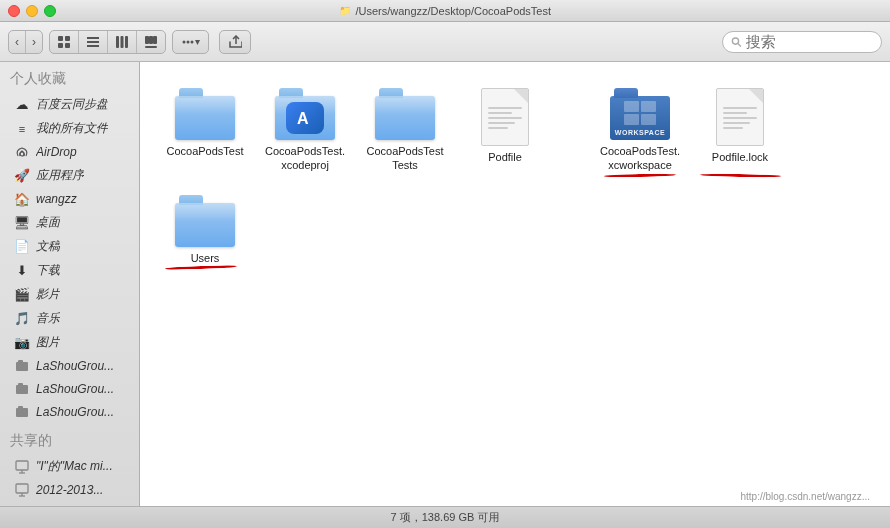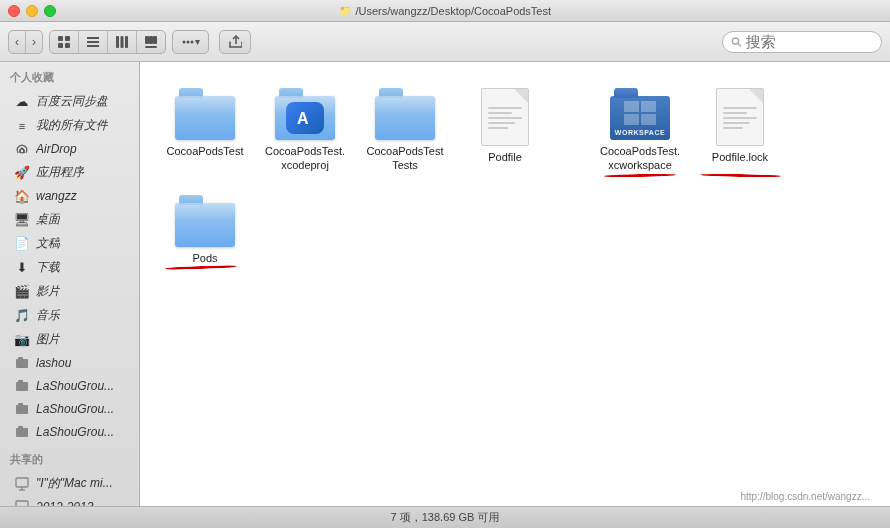--- a/index.html
+++ b/index.html
@@ -142,22 +142,22 @@
     
     .sidebar {
       width: 140px;
       background: linear-gradient(to bottom, #e8e8e8, #d8d8d8);
       border-right: 1px solid #b0b0b0;
       overflow-y: auto;
       flex-shrink: 0;
       padding-bottom: 8px;
     }
     .sidebar-section-label {
-      font-size: 11px;
-      font-weight: bold;
+      font-size: 14px;
+      font-weight: normal;
       color: #888;
       padding: 8px 10px 4px 10px;
       text-transform: none;
     }
     .sidebar-item {
       display: flex;
       align-items: center;
       padding: 3px 10px;
       cursor: pointer;
       border-radius: 4px;
@@ -490,29 +490,20 @@
       <span class="sidebar-icon">📷</span>
       <span class="sidebar-label">图片</span>
     </div>
     <div class="sidebar-item">
       <span class="sidebar-icon">
         <svg width="14" height="14" viewBox="0 0 14 14" fill="#888">
             <rect x="1" y="3" width="12" height="9" rx="1"></rect>
             <rect x="3" y="1" width="5" height="4" rx="1"></rect>
           </svg>
       </span>
-      <span class="sidebar-label">lashou</span>
-    </div>
-    <div class="sidebar-item">
-      <span class="sidebar-icon">
-        <svg width="14" height="14" viewBox="0 0 14 14" fill="#888">
-            <rect x="1" y="3" width="12" height="9" rx="1"></rect>
-            <rect x="3" y="1" width="5" height="4" rx="1"></rect>
-          </svg>
-      </span>
       <span class="sidebar-label">LaShouGrou...</span>
     </div>
     <div class="sidebar-item">
       <span class="sidebar-icon">
         <svg width="14" height="14" viewBox="0 0 14 14" fill="#888">
             <rect x="1" y="3" width="12" height="9" rx="1"></rect>
             <rect x="3" y="1" width="5" height="4" rx="1"></rect>
           </svg>
       </span>
       <span class="sidebar-label">LaShouGrou...</span>
@@ -650,21 +641,21 @@
       </div>
 
       <div class="file-item" style="position: relative; margin-top: 0px; align-self: flex-start;">
         <div class="file-icon">
           <div class="folder-icon">
             <div class="folder-body">
                 <div class="folder-body-light"></div>
               </div>
           </div>
         </div>
-        <span class="file-label">Pods</span>
+        <span class="file-label">Users</span>
         <div style="position:absolute; bottom:2px; left:5%; width:80%; height:3px; border-bottom:3px solid #cc0000; border-radius:50%; transform:rotate(-2deg);"></div>
       </div>
 
     </div>
 
     <div style="position:absolute; bottom:4px; right:20px; font-size:10px; color:#999;">http://blog.csdn.net/wangzz...</div>
   </div>
 
 </div>
 

